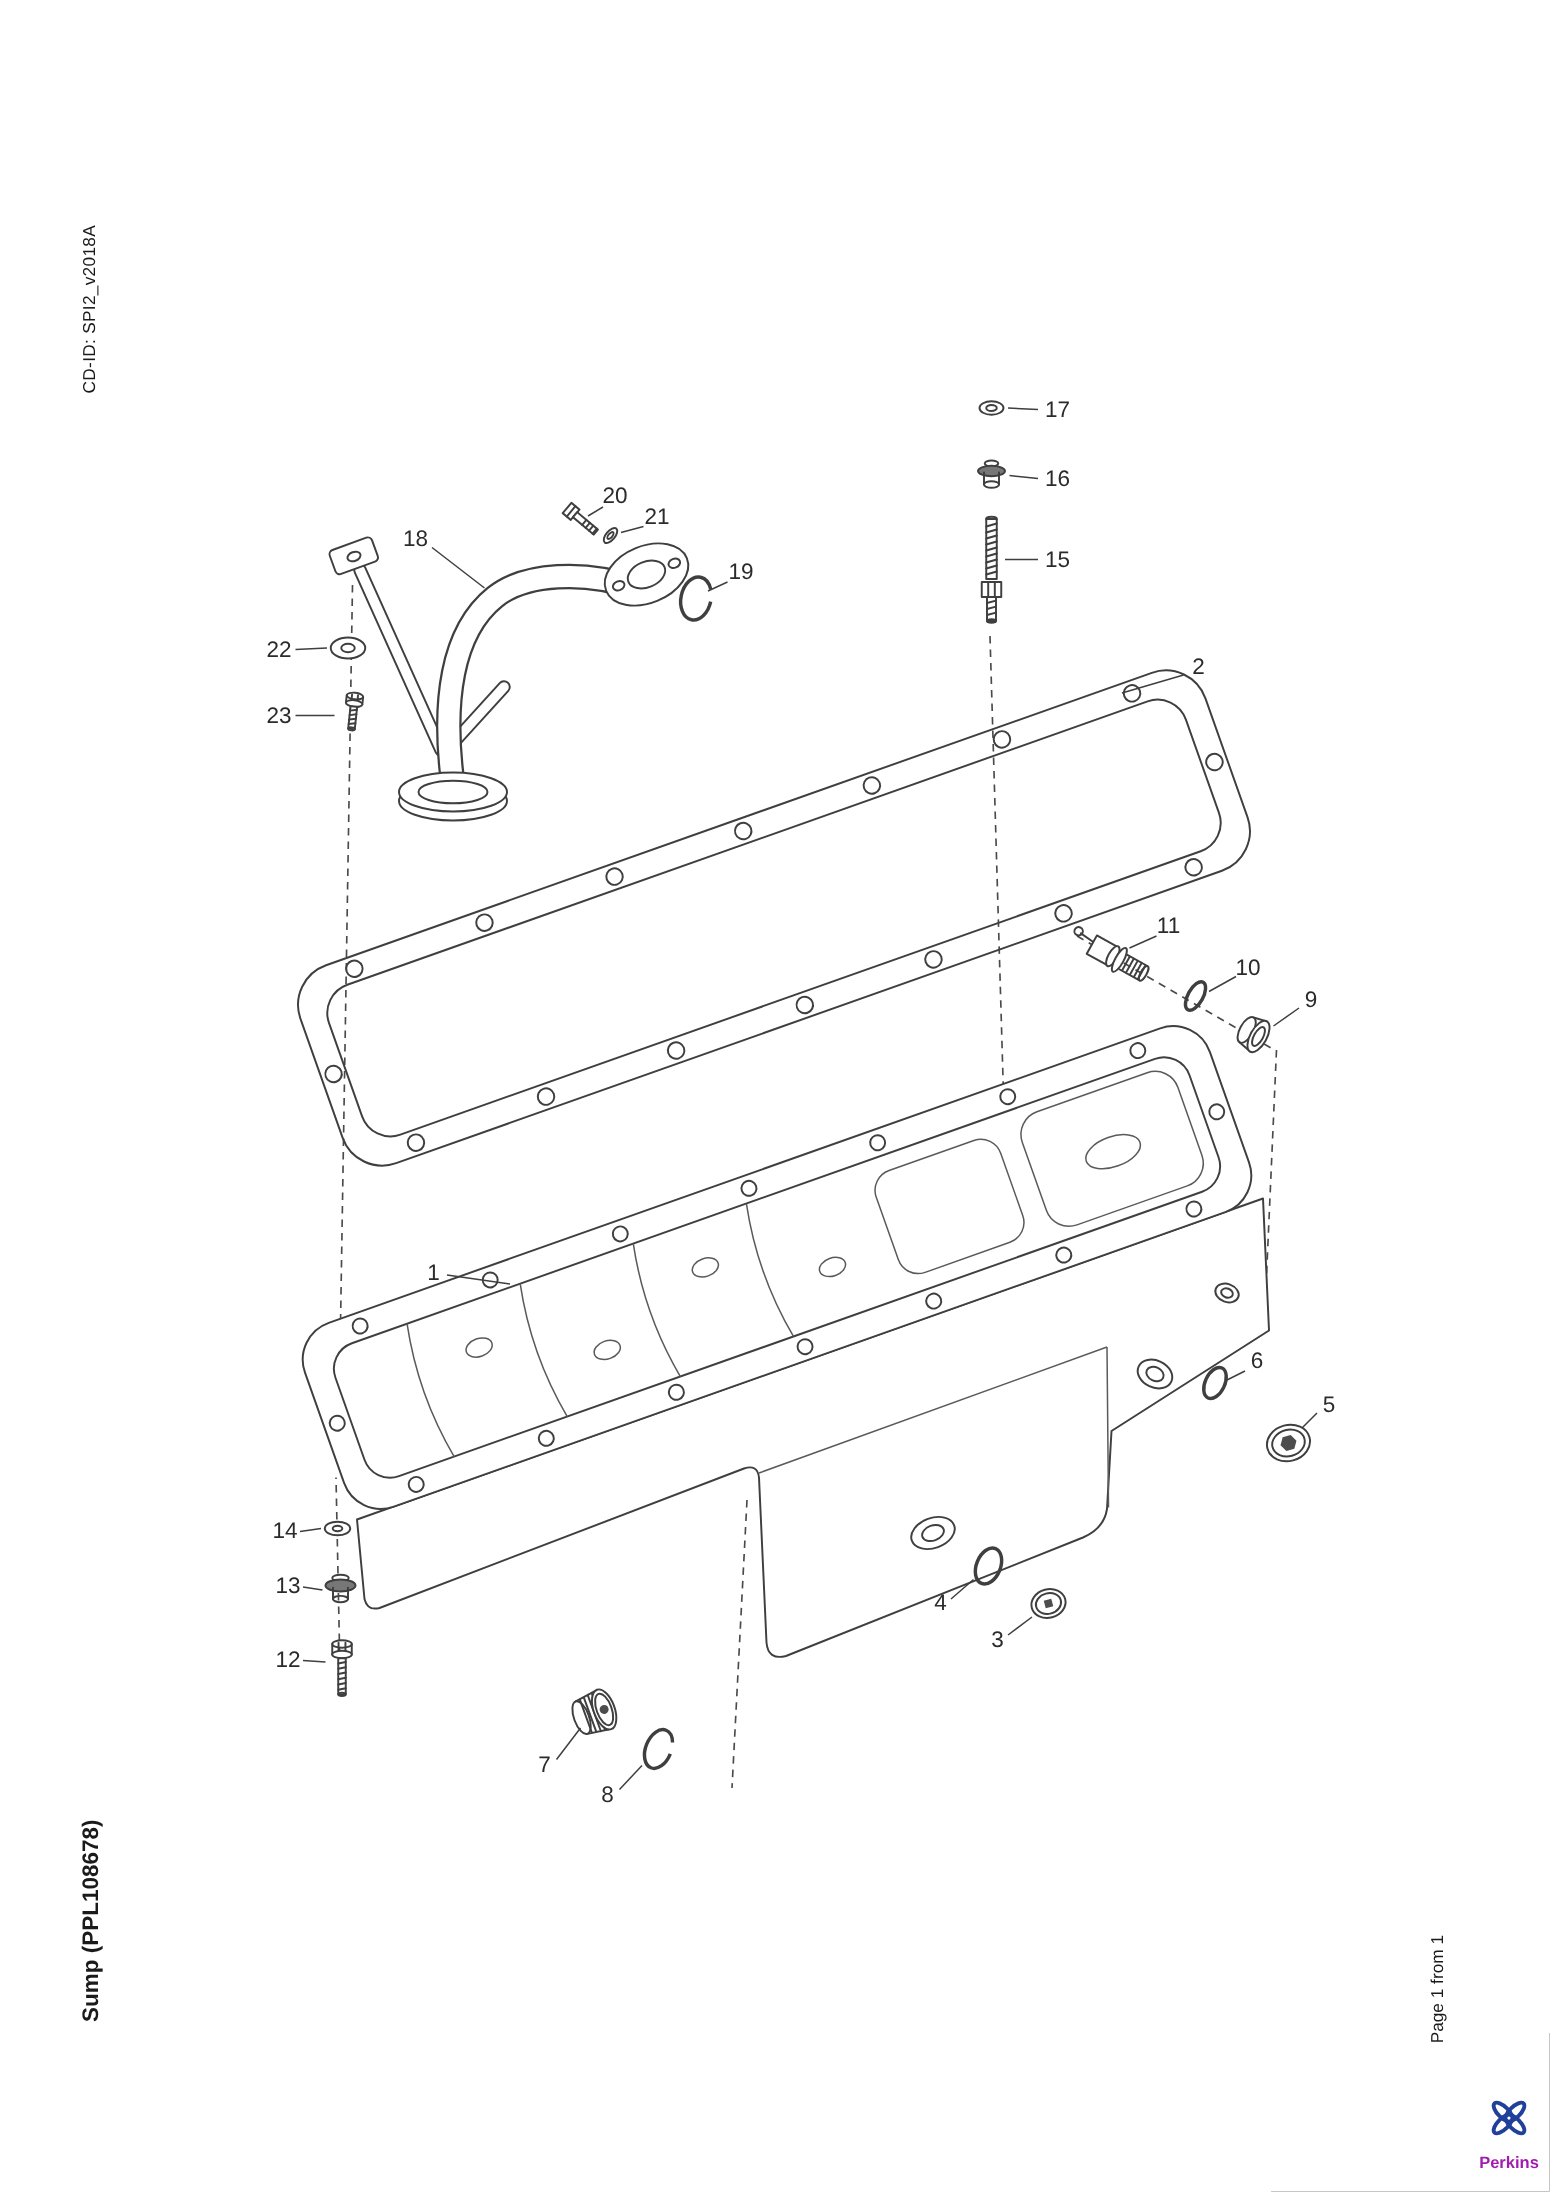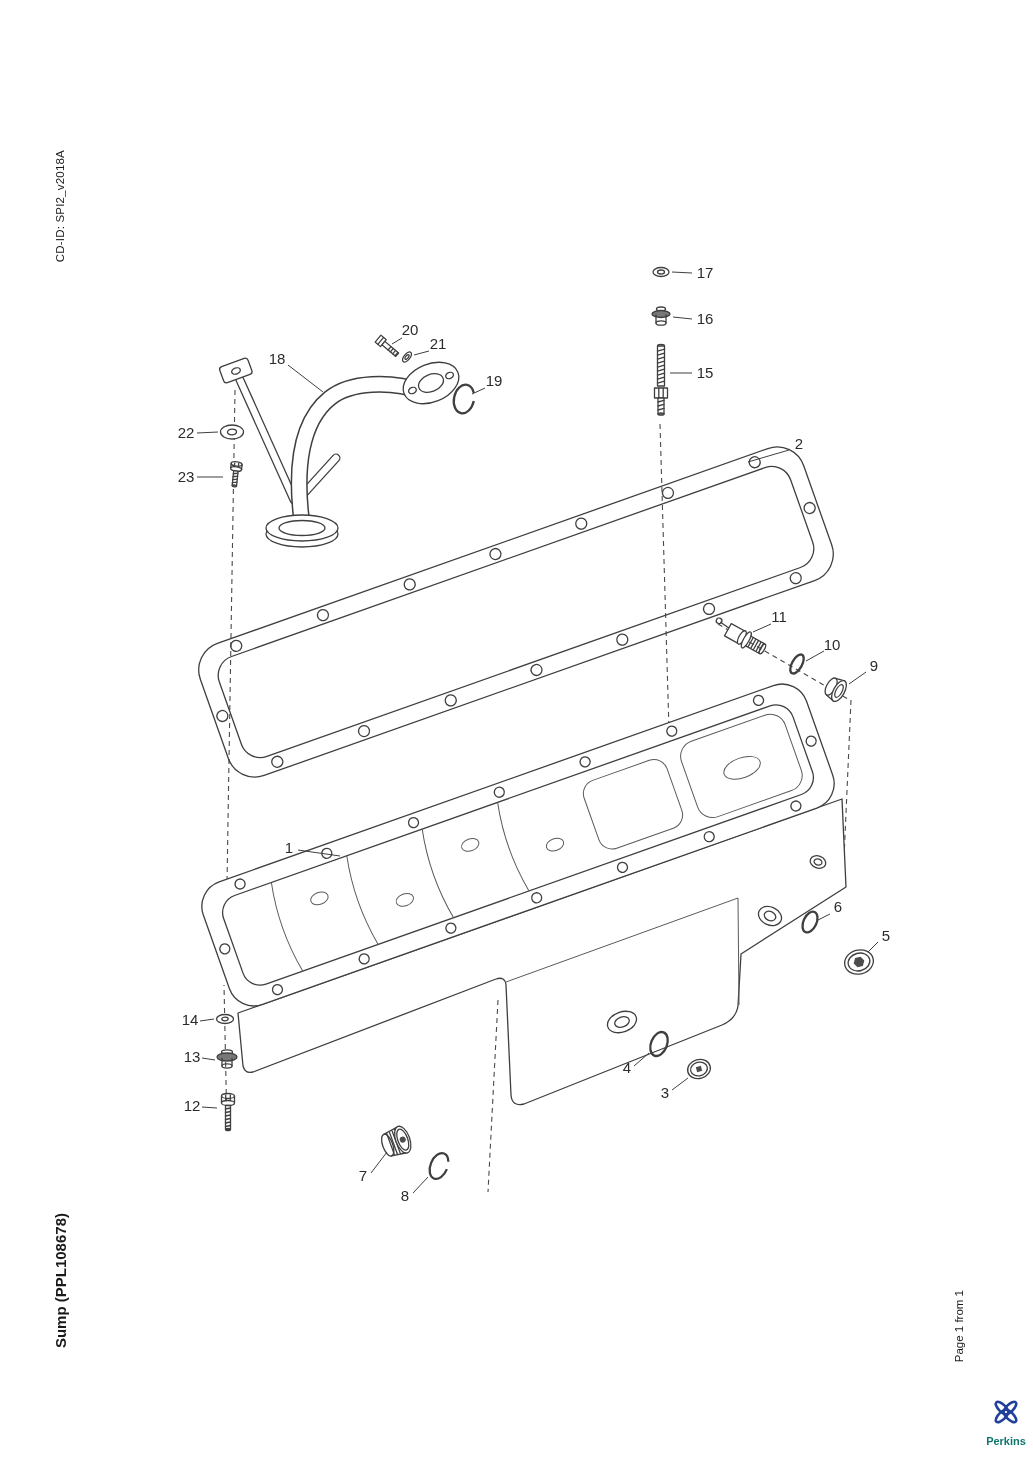--- a/index.html
+++ b/index.html
@@ -4,21 +4,21 @@
 <style>
   *{margin:0;padding:0;box-sizing:border-box}
   html,body{background:#9a9a9a}
   .page{position:relative;width:1033px;height:1461px;background:#ffffff;
         font-family:"Liberation Sans",sans-serif;overflow:hidden;margin:0 auto}
   .vtext{position:absolute;writing-mode:vertical-rl;transform:rotate(180deg);
          color:#1a1a1a;white-space:nowrap}
   .cdid{left:54px;top:150px;font-size:11.5px;letter-spacing:.2px}
   .doctitle{left:52px;top:1213px;font-size:15px;font-weight:bold}
   .pagenum{left:953px;top:1290px;font-size:11.5px}
-  .brand{position:absolute;left:982px;top:1394px;width:48px;text-align:center;color:#0f766e}
+  .brand{position:absolute;left:982px;top:1394px;width:48px;text-align:center;color:#a21caf}
   .brand .bname{font-size:11px;font-weight:bold;margin-top:1px}
   svg text{font-family:"Liberation Sans",sans-serif;font-size:15px;fill:#2b2b2b;text-anchor:middle}
   .ln{fill:none;stroke:#3f3f3f;stroke-width:1.3;stroke-linecap:round;stroke-linejoin:round}
   .fw{fill:#fff;stroke:#3f3f3f;stroke-width:1.3;stroke-linejoin:round}
   .thin{fill:none;stroke:#5a5a5a;stroke-width:1}
   .dash{fill:none;stroke:#4a4a4a;stroke-width:1.1;stroke-dasharray:5 4}
   .leader{fill:none;stroke:#3f3f3f;stroke-width:1}
   .tube-out{fill:none;stroke:#3f3f3f;stroke-width:17;stroke-linecap:round}
   .tube-in{fill:none;stroke:#fff;stroke-width:14;stroke-linecap:round}
   .arm-out{fill:none;stroke:#3f3f3f;stroke-width:9;stroke-linecap:round}

